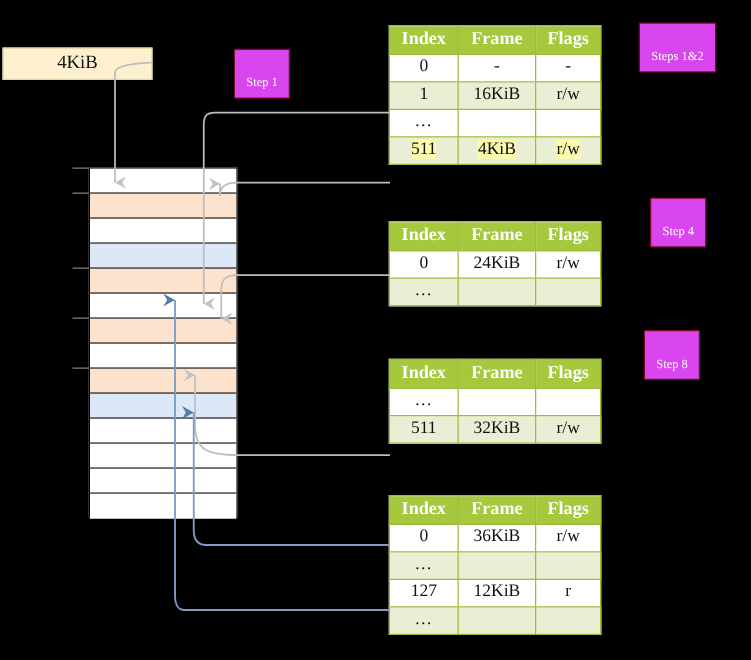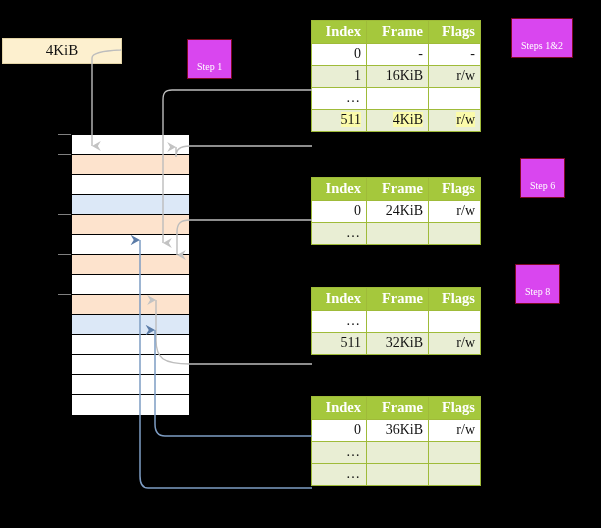--- a/index.html
+++ b/index.html
@@ -15,21 +15,21 @@
          white-space:nowrap;box-shadow:0 0 0 1px #7d0a22;}
 
   
   .reqbox{position:absolute;background:#fdf0cf;border:1px solid #e3d4a6;
           color:#111;font-size:15px;text-align:center;line-height:23px;}
 
   
   .ptbl{position:absolute;border-collapse:collapse;
         background:#fff;font-size:14px;color:#111;}
   .ptbl td,.ptbl th{border:1px solid #9fbb39;padding:2px 5px 3px 5px;
-        text-align:right;height:18px;box-sizing:border-box;}
+        text-align:center;height:18px;box-sizing:border-box;}
   .ptbl th{background:#a5c83c;color:#fff;font-weight:bold;font-size:14.5px;}
   .ptbl tr.alt td{background:#e9eed4;}
   .ptbl td.c-index{width:55px;}
   .ptbl td.c-frame{width:62px;}
   .ptbl td.c-flags{width:52px;}
   .ptbl th.c-index{width:55px;}
   .ptbl th.c-frame{width:62px;}
   .ptbl th.c-flags{width:52px;}
   .ptbl .hl{background:#fbfbab !important;}
   .dots{letter-spacing:1px;}
@@ -59,21 +59,21 @@
     <span>4KiB</span>
   </div>
 
   <div class="badge" style="left:188px;top:40px;">
     <span>Step 1</span>
   </div>
   <div class="badge" style="left:512px;top:19px;">
     <span>Steps 1&amp;2</span>
   </div>
   <div class="badge" style="left:521px;top:159px;">
-    <span>Step 6</span>
+    <span>Step 4</span>
   </div>
   <div class="badge" style="left:516px;top:265px;">
     <span>Step 8</span>
   </div>
 
   <div class="memcol" id="memcol" style="left: 71px; top: 134px; width: 119px; height: 280px;">
       <div class="memrow m-white" style="height: 20px;"></div>
       <div class="memrow m-orange" style="height: 20px;"></div>
       <div class="memrow m-white" style="height: 20px;"></div>
       <div class="memrow m-blue" style="height: 20px;"></div>
@@ -181,20 +181,25 @@
         <tbody>
           <tr>
             <td class="c-index">0</td>
             <td class="c-frame">36KiB</td>
             <td class="c-flags">r/w</td>
           </tr>
           <tr class="alt">
             <td class="c-index"><span class="dots">…</span></td>
             <td class="c-frame"></td>
             <td class="c-flags"></td>
+          </tr>
+          <tr>
+            <td class="c-index">127</td>
+            <td class="c-frame">12KiB</td>
+            <td class="c-flags">r</td>
           </tr>
           <tr class="alt">
             <td class="c-index"><span class="dots">…</span></td>
             <td class="c-frame"></td>
             <td class="c-flags"></td>
           </tr>
         </tbody>
       </table>
     </div>
 

